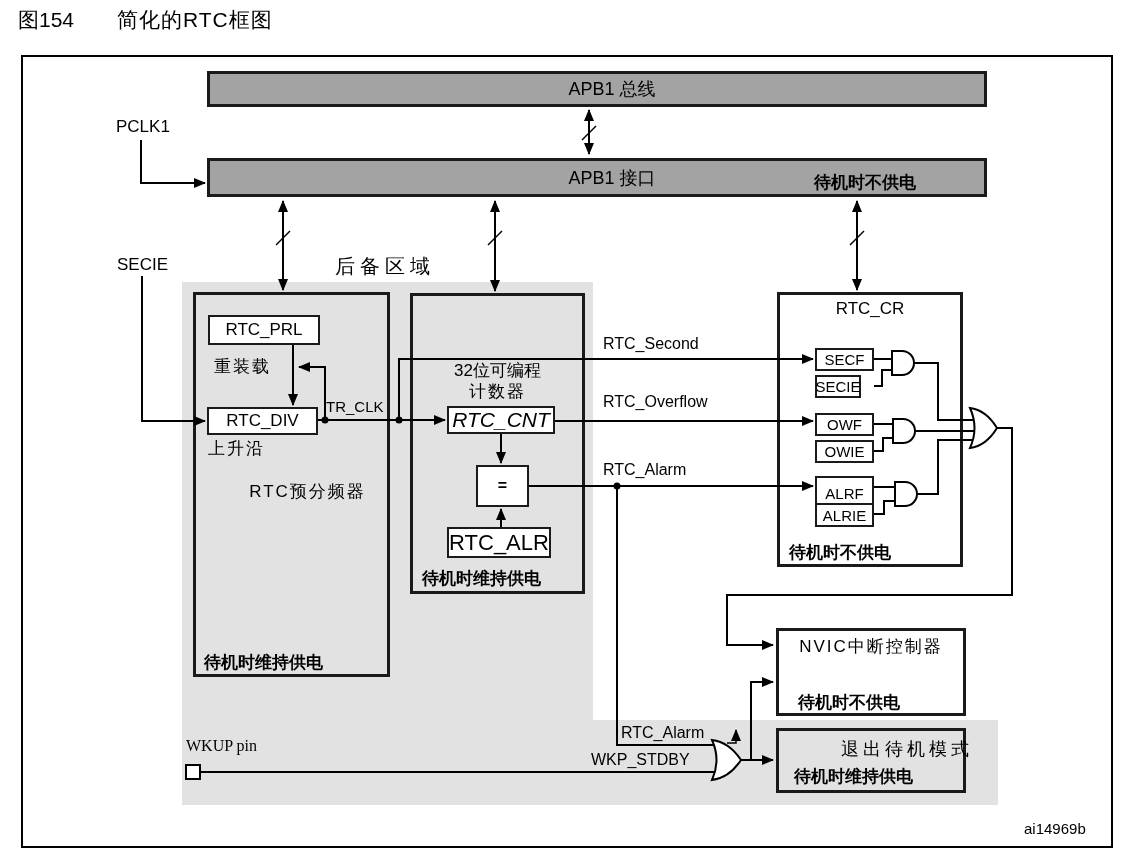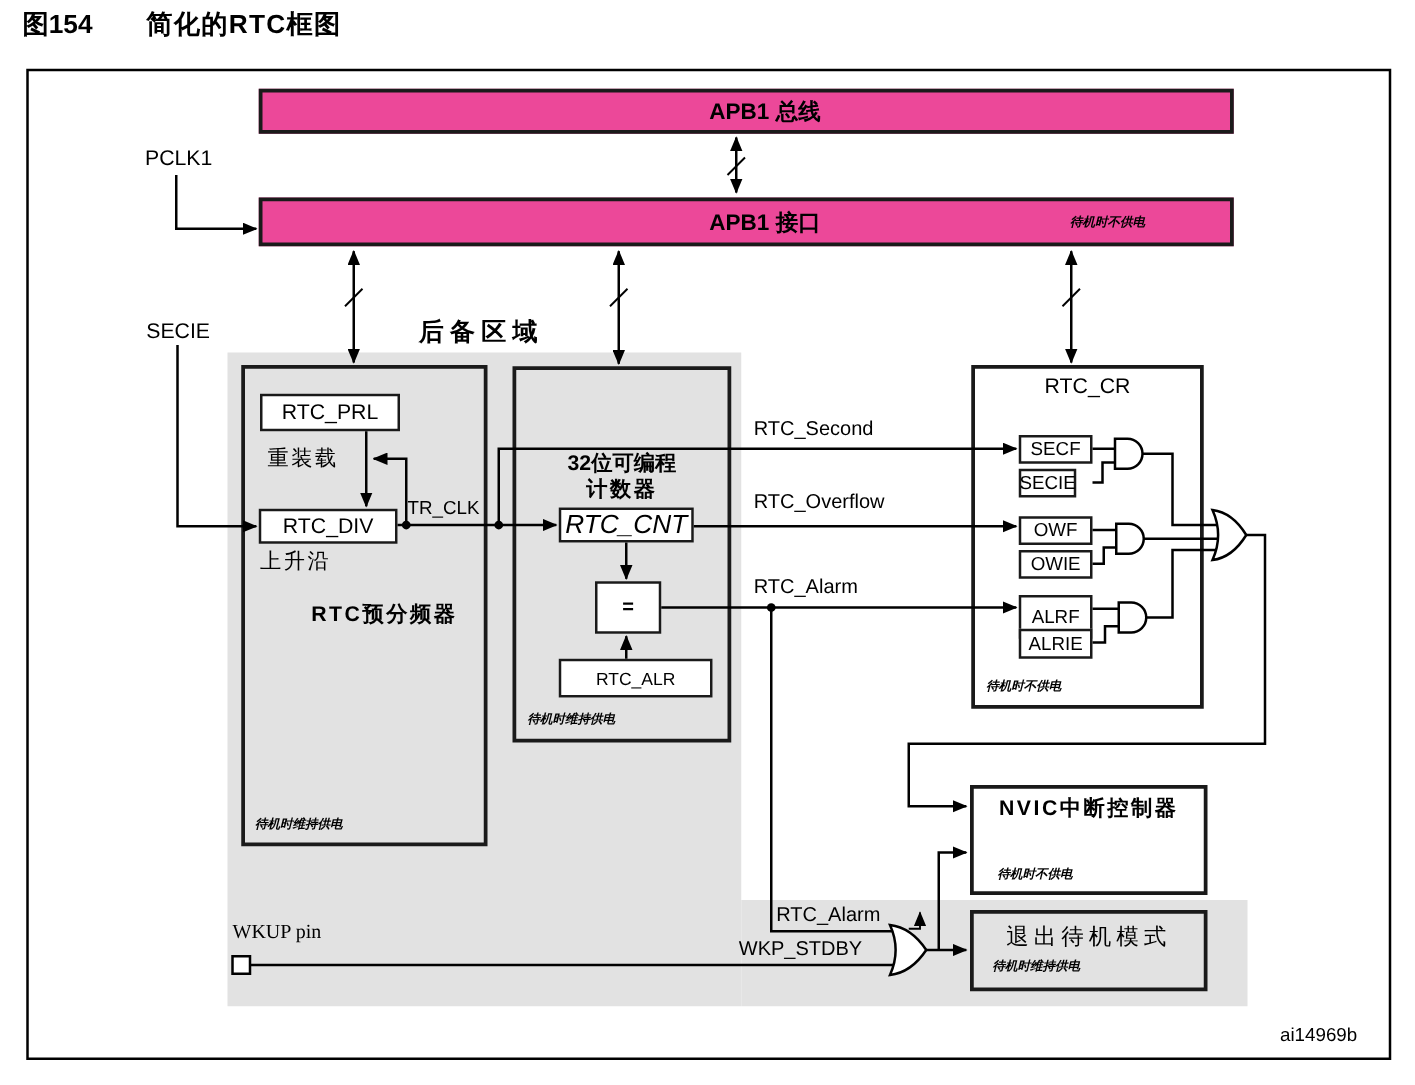--- a/index.html
+++ b/index.html
@@ -1,27 +1,27 @@
 <!DOCTYPE html>
 <html><head>
 <meta charset="utf-8">
 <style>
   html,body{margin:0;padding:0;background:#fff;}
   #stage{position:relative;width:1132px;height:868px;background:#ffffff;
          font-family:"Liberation Sans","DejaVu Sans",sans-serif;color:#000;overflow:hidden;}
   .gray{position:absolute;background:#e2e2e2;}
   .frame{position:absolute;border:2px solid #000;box-sizing:border-box;}
   .bbox{position:absolute;border:3px solid #1a1a1a;box-sizing:border-box;}
-  .bar{position:absolute;border:3px solid #1a1a1a;background:#ec4899;box-sizing:border-box;
+  .bar{position:absolute;border:3px solid #1a1a1a;background:#a3a3a3;box-sizing:border-box;
        display:flex;align-items:center;justify-content:center;}
   .sbox{position:absolute;border:2px solid #1a1a1a;background:#fff;box-sizing:border-box;
         display:flex;align-items:center;justify-content:center;font-size:15px;}
   .lbl{position:absolute;white-space:nowrap;line-height:1.1;}
-  .it{font-style:italic;font-weight:bold;font-size:10px;}
-  .bold{font-weight:bold;}
+  .it{font-weight:bold;font-size:17px;}
+  .bold{font-weight:normal;}
   .ctr{text-align:center;}
   svg{position:absolute;left:0;top:0;}
   svg *{vector-effect:non-scaling-stroke;}
 </style>
 </head>
 <body>
 
 <div id="stage">
 
   <div class="lbl bold" style="left:18px;top:8px;font-size:21px;">图154</div>
@@ -43,21 +43,21 @@
   <div class="bbox" style="left:193px;top:292px;width:197px;height:385px;"></div>
   <div class="bbox" style="left:410px;top:293px;width:175px;height:301px;"></div>
   <div class="bbox" style="left:777px;top:292px;width:186px;height:275px;background:#fff;"></div>
   <div class="bbox" style="left:776px;top:628px;width:190px;height:88px;background:#fff;"></div>
   <div class="bbox" style="left:776px;top:728px;width:190px;height:65px;background:#e2e2e2;"></div>
 
   <div class="sbox" style="left:208px;top:315px;width:112px;height:30px;font-size:17px;">RTC_PRL</div>
   <div class="sbox" style="left:207px;top:407px;width:111px;height:28px;font-size:17px;">RTC_DIV</div>
   <div class="sbox" style="left:447px;top:406px;width:108px;height:28px;font-size:21px;font-style:italic;">RTC_CNT</div>
   <div class="sbox" style="left:476px;top:465px;width:53px;height:42px;font-size:16px;font-weight:bold;">=</div>
-  <div class="sbox" style="left:447px;top:527px;width:123px;height:31px;font-size:14px;">RTC_ALR</div>
+  <div class="sbox" style="left:447px;top:527px;width:104px;height:31px;font-size:22px;">RTC_ALR</div>
 
   <div class="sbox" style="left:815px;top:348px;width:59px;height:23px;">SECF</div>
   <div class="sbox" style="left:815px;top:375px;width:46px;height:23px;">SECIE</div>
   <div class="sbox" style="left:815px;top:413px;width:59px;height:23px;">OWF</div>
   <div class="sbox" style="left:815px;top:440px;width:59px;height:23px;">OWIE</div>
   <div class="sbox" style="left:815px;top:476px;width:59px;height:35px;">ALRF</div>
   <div class="sbox" style="left:815px;top:503px;width:59px;height:24px;">ALRIE</div>
 
   <svg width="1132" height="868">
     <defs>
@@ -155,21 +155,21 @@
   <div class="lbl" style="left:603px;top:335px;font-size:16px;">RTC_Second</div>
   <div class="lbl" style="left:603px;top:393px;font-size:16px;">RTC_Overflow</div>
   <div class="lbl" style="left:603px;top:461px;font-size:16px;">RTC_Alarm</div>
 
   <div class="lbl ctr" style="left:777px;top:300px;width:186px;font-size:17px;">RTC_CR</div>
   <div class="lbl it" style="left:789px;top:544px;">待机时不供电</div>
 
   <div class="lbl bold ctr" style="left:776px;top:638px;width:190px;font-size:17px;letter-spacing:2px;">NVIC中断控制器</div>
   <div class="lbl it" style="left:798px;top:694px;">待机时不供电</div>
 
-  <div class="lbl ctr" style="left:776px;top:740px;width:190px;font-size:18px;letter-spacing:4px;">退出待机模式</div>
+  <div class="lbl ctr" style="left:776px;top:740px;width:190px;font-size:18px;letter-spacing:4px;padding-left:36px;">退出待机模式</div>
   <div class="lbl it" style="left:794px;top:768px;">待机时维持供电</div>
 
   <div class="lbl" style="left:621px;top:724px;font-size:16px;">RTC_Alarm</div>
   <div class="lbl" style="left:591px;top:751px;font-size:16px;">WKP_STDBY</div>
   <div class="lbl" style="left:186px;top:737px;font-size:16px;font-family:Liberation Serif, serif;">WKUP pin</div>
 
   <div class="lbl" style="left:1024px;top:821px;font-size:15px;">ai14969b</div>
 </div>
 
 </body></html>

